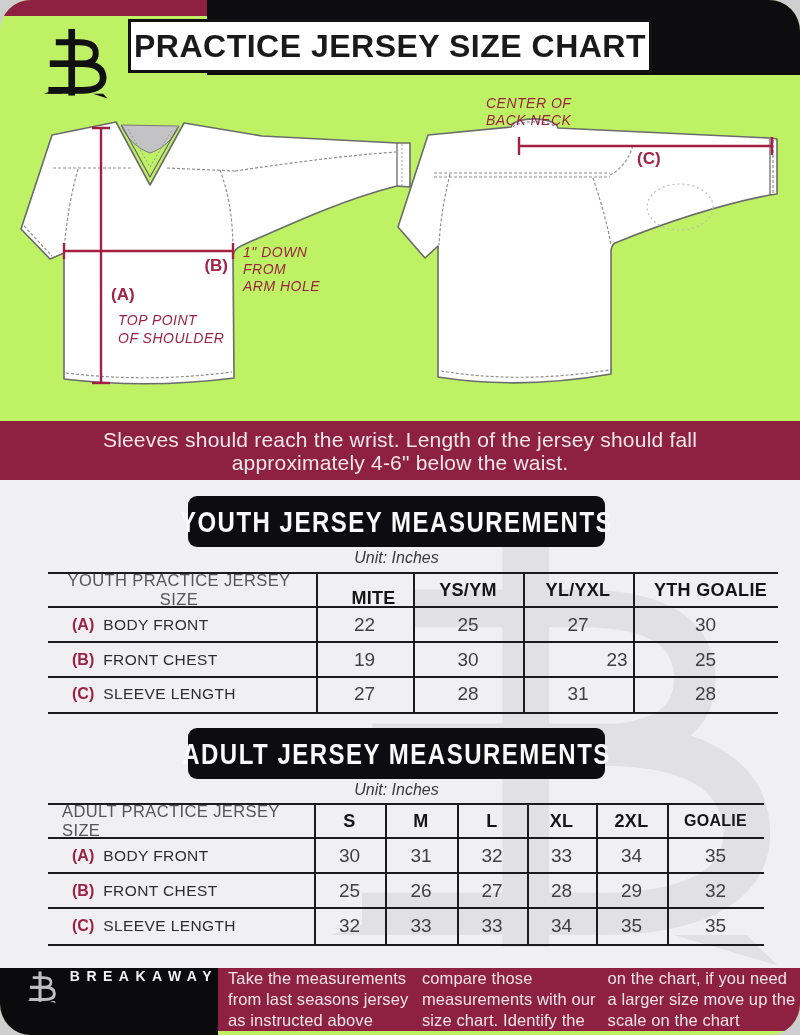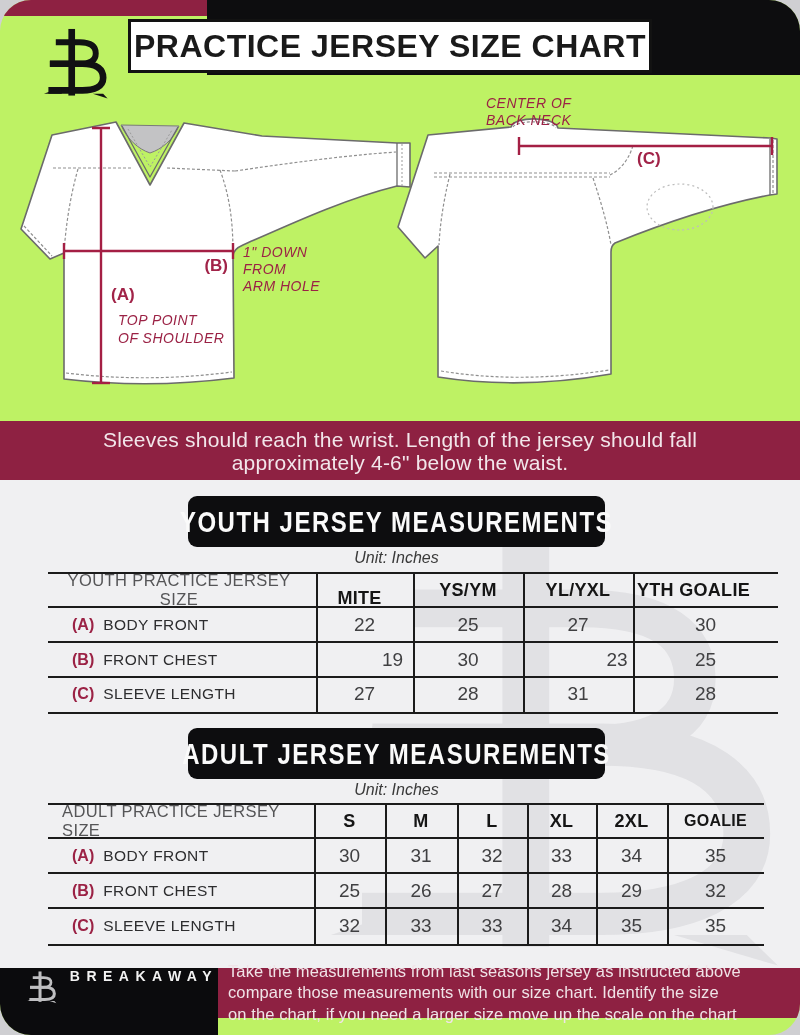--- a/index.html
+++ b/index.html
@@ -33,22 +33,22 @@
   .cell{position:absolute;display:flex;align-items:center;justify-content:center;}
   .cell.left{justify-content:flex-start;}
   .th-label{font-size:16.5px;color:#555557;letter-spacing:.4px;}
   .th-size{font-size:18px;font-weight:700;color:#151515;letter-spacing:.3px;}
   .row-key{font-size:16px;font-weight:700;color:#9b2245;margin-right:9px;}
   .row-label{font-size:15.5px;color:#2d2d2f;letter-spacing:.4px;}
   .val{font-size:19px;color:#404042;}
   
   .footer-black{left:0;top:968px;width:218px;height:67px;background:#0b0b0d;display:flex;align-items:flex-start;z-index:4;}
   .footer-brand{font-size:14px;font-weight:600;color:#f2f2f2;letter-spacing:6.5px;margin-left:10px;white-space:nowrap;}
-  .footer-maroon{left:218px;top:968px;width:582px;height:50px;background:#8e2142;color:#f0e3e7;
-                 display:flex;flex-direction:column;justify-content:center;padding-left:10px;box-sizing:border-box;z-index:4;}
+  .footer-maroon{left:218px;top:968px;width:582px;height:63px;background:#8e2142;color:#f0e3e7;
+                 display:flex;flex-direction:row;justify-content:center;padding-left:10px;box-sizing:border-box;z-index:4;}
   .footer-maroon div{font-size:16.5px;line-height:21.2px;letter-spacing:.1px;}
   svg text{font-family:"Liberation Sans",sans-serif;}
   .note{font-style:italic;font-size:14px;fill:#9b2245;letter-spacing:.5px;}
   .keylab{font-size:17px;font-weight:700;fill:#a12348;}
 </style>
 </head>
 <body>
 
 <div class="page">
 
@@ -162,30 +162,30 @@
     <div class="hline" style="top:104px;width:730px;"></div>
     <div class="hline" style="top:140px;width:730px;"></div>
     <div class="vline" style="left:268px;height:142px;"></div>
     <div class="vline" style="left:365px;height:142px;"></div>
     <div class="vline" style="left:475px;height:142px;"></div>
     <div class="vline" style="left:585px;height:142px;"></div>
 
     <div class="cell left" style="left:6px;top:2px;width:250px;height:32px;text-align:center;">
       <span class="th-label">YOUTH PRACTICE JERSEY SIZE</span>
       </div>
-    <div class="cell" style="left:263px;top:2px;width:97px;height:48px;align-items:center;">
+    <div class="cell" style="left:277px;top:2px;width:97px;height:48px;align-items:center;">
       <span class="th-size">MITE</span>
       </div>
     <div class="cell" style="left:365px;top:2px;width:110px;height:32px;">
       <span class="th-size">YS/YM</span>
       </div>
     <div class="cell" style="left:475px;top:2px;width:110px;height:32px;">
       <span class="th-size">YL/YXL</span>
       </div>
-    <div class="cell" style="left:573px;top:2px;width:145px;height:32px;">
+    <div class="cell" style="left:590px;top:2px;width:145px;height:32px;">
       <span class="th-size">YTH GOALIE</span>
       </div>
 
     <div class="cell left" style="left:24px;top:36px;width:240px;height:33px;">
       <span class="row-key">(A)</span>
         <span class="row-label">BODY FRONT</span>
       </div>
     <div class="cell" style="left:268px;top:36px;width:97px;height:33px;justify-content:center;">
         <span class="val">22</span>
       </div>
@@ -196,21 +196,21 @@
         <span class="val">27</span>
       </div>
     <div class="cell" style="left:585px;top:36px;width:145px;height:33px;">
         <span class="val">30</span>
       </div>
 
     <div class="cell left" style="left:24px;top:71px;width:240px;height:33px;">
       <span class="row-key">(B)</span>
         <span class="row-label">FRONT CHEST</span>
       </div>
-    <div class="cell" style="left:268px;top:71px;width:97px;height:33px;padding-left:28px;">
+    <div class="cell" style="left:268px;top:71px;width:97px;height:33px;">
         <span class="val">19</span>
       </div>
     <div class="cell" style="left:365px;top:71px;width:110px;height:33px;">
         <span class="val">30</span>
       </div>
     <div class="cell" style="left:497px;top:71px;width:90px;height:33px;padding-left:27px;">
         <span class="val">23</span>
       </div>
     <div class="cell" style="left:585px;top:71px;width:145px;height:33px;">
         <span class="val">25</span>

